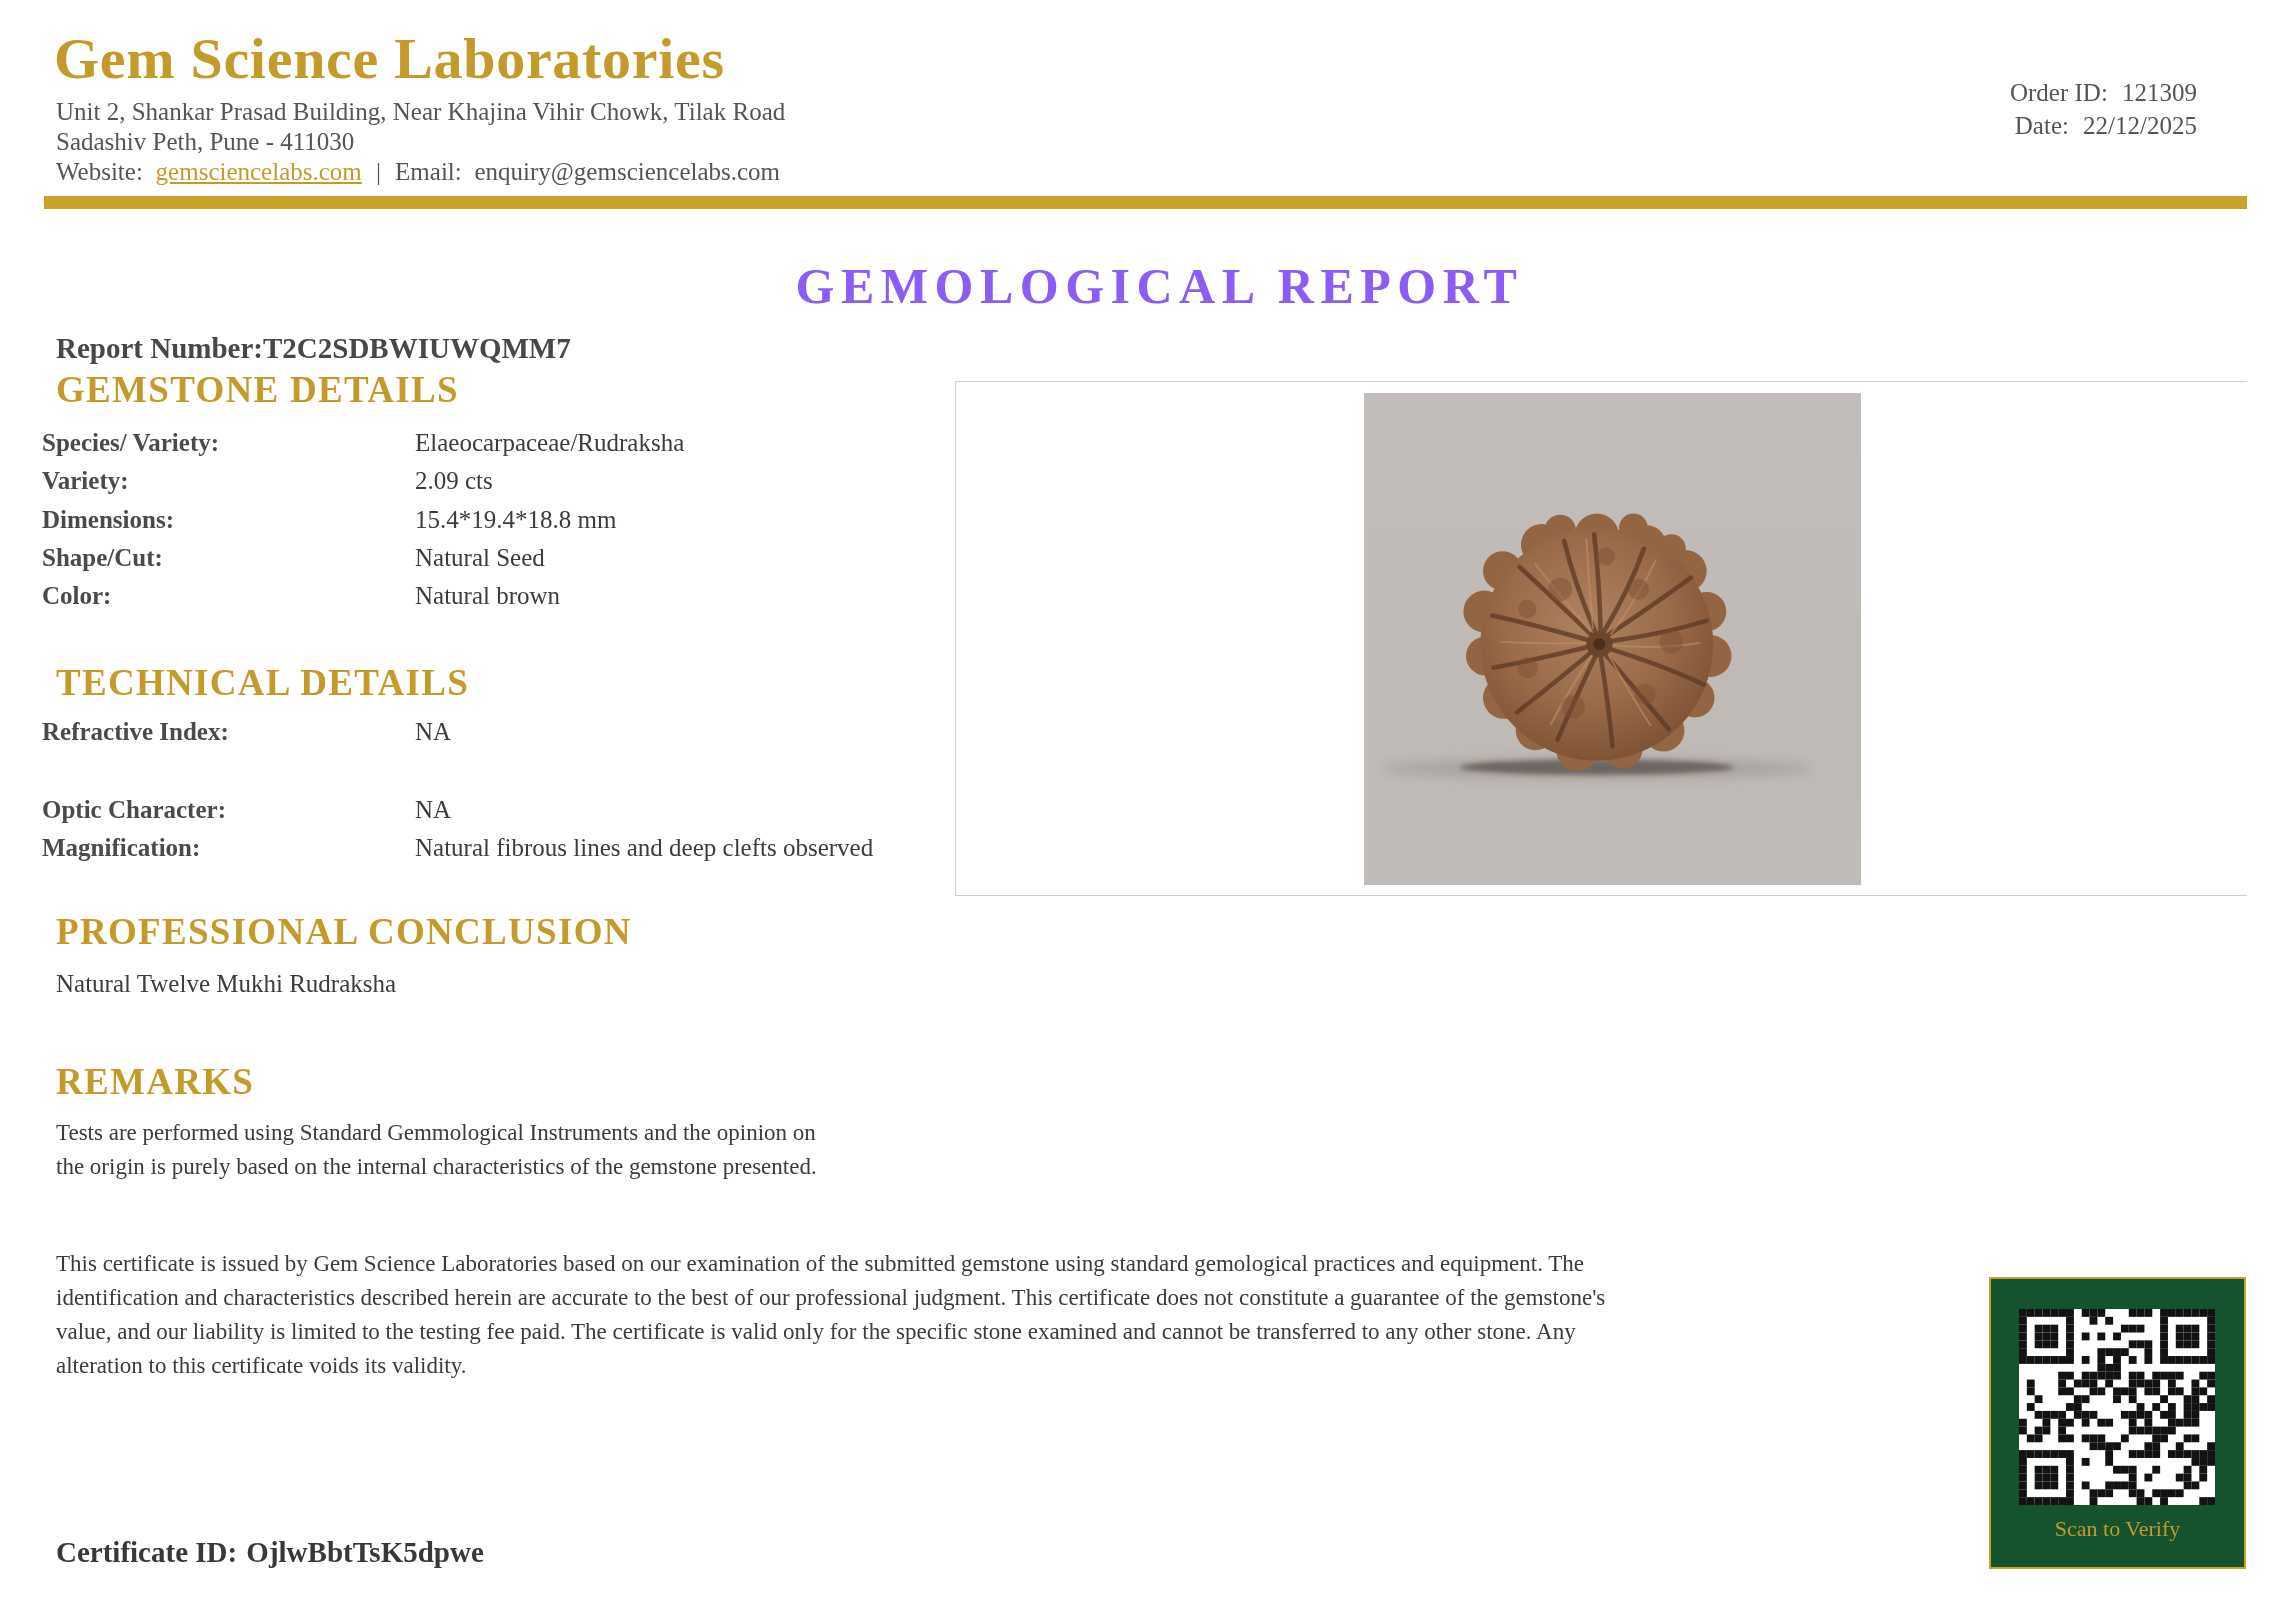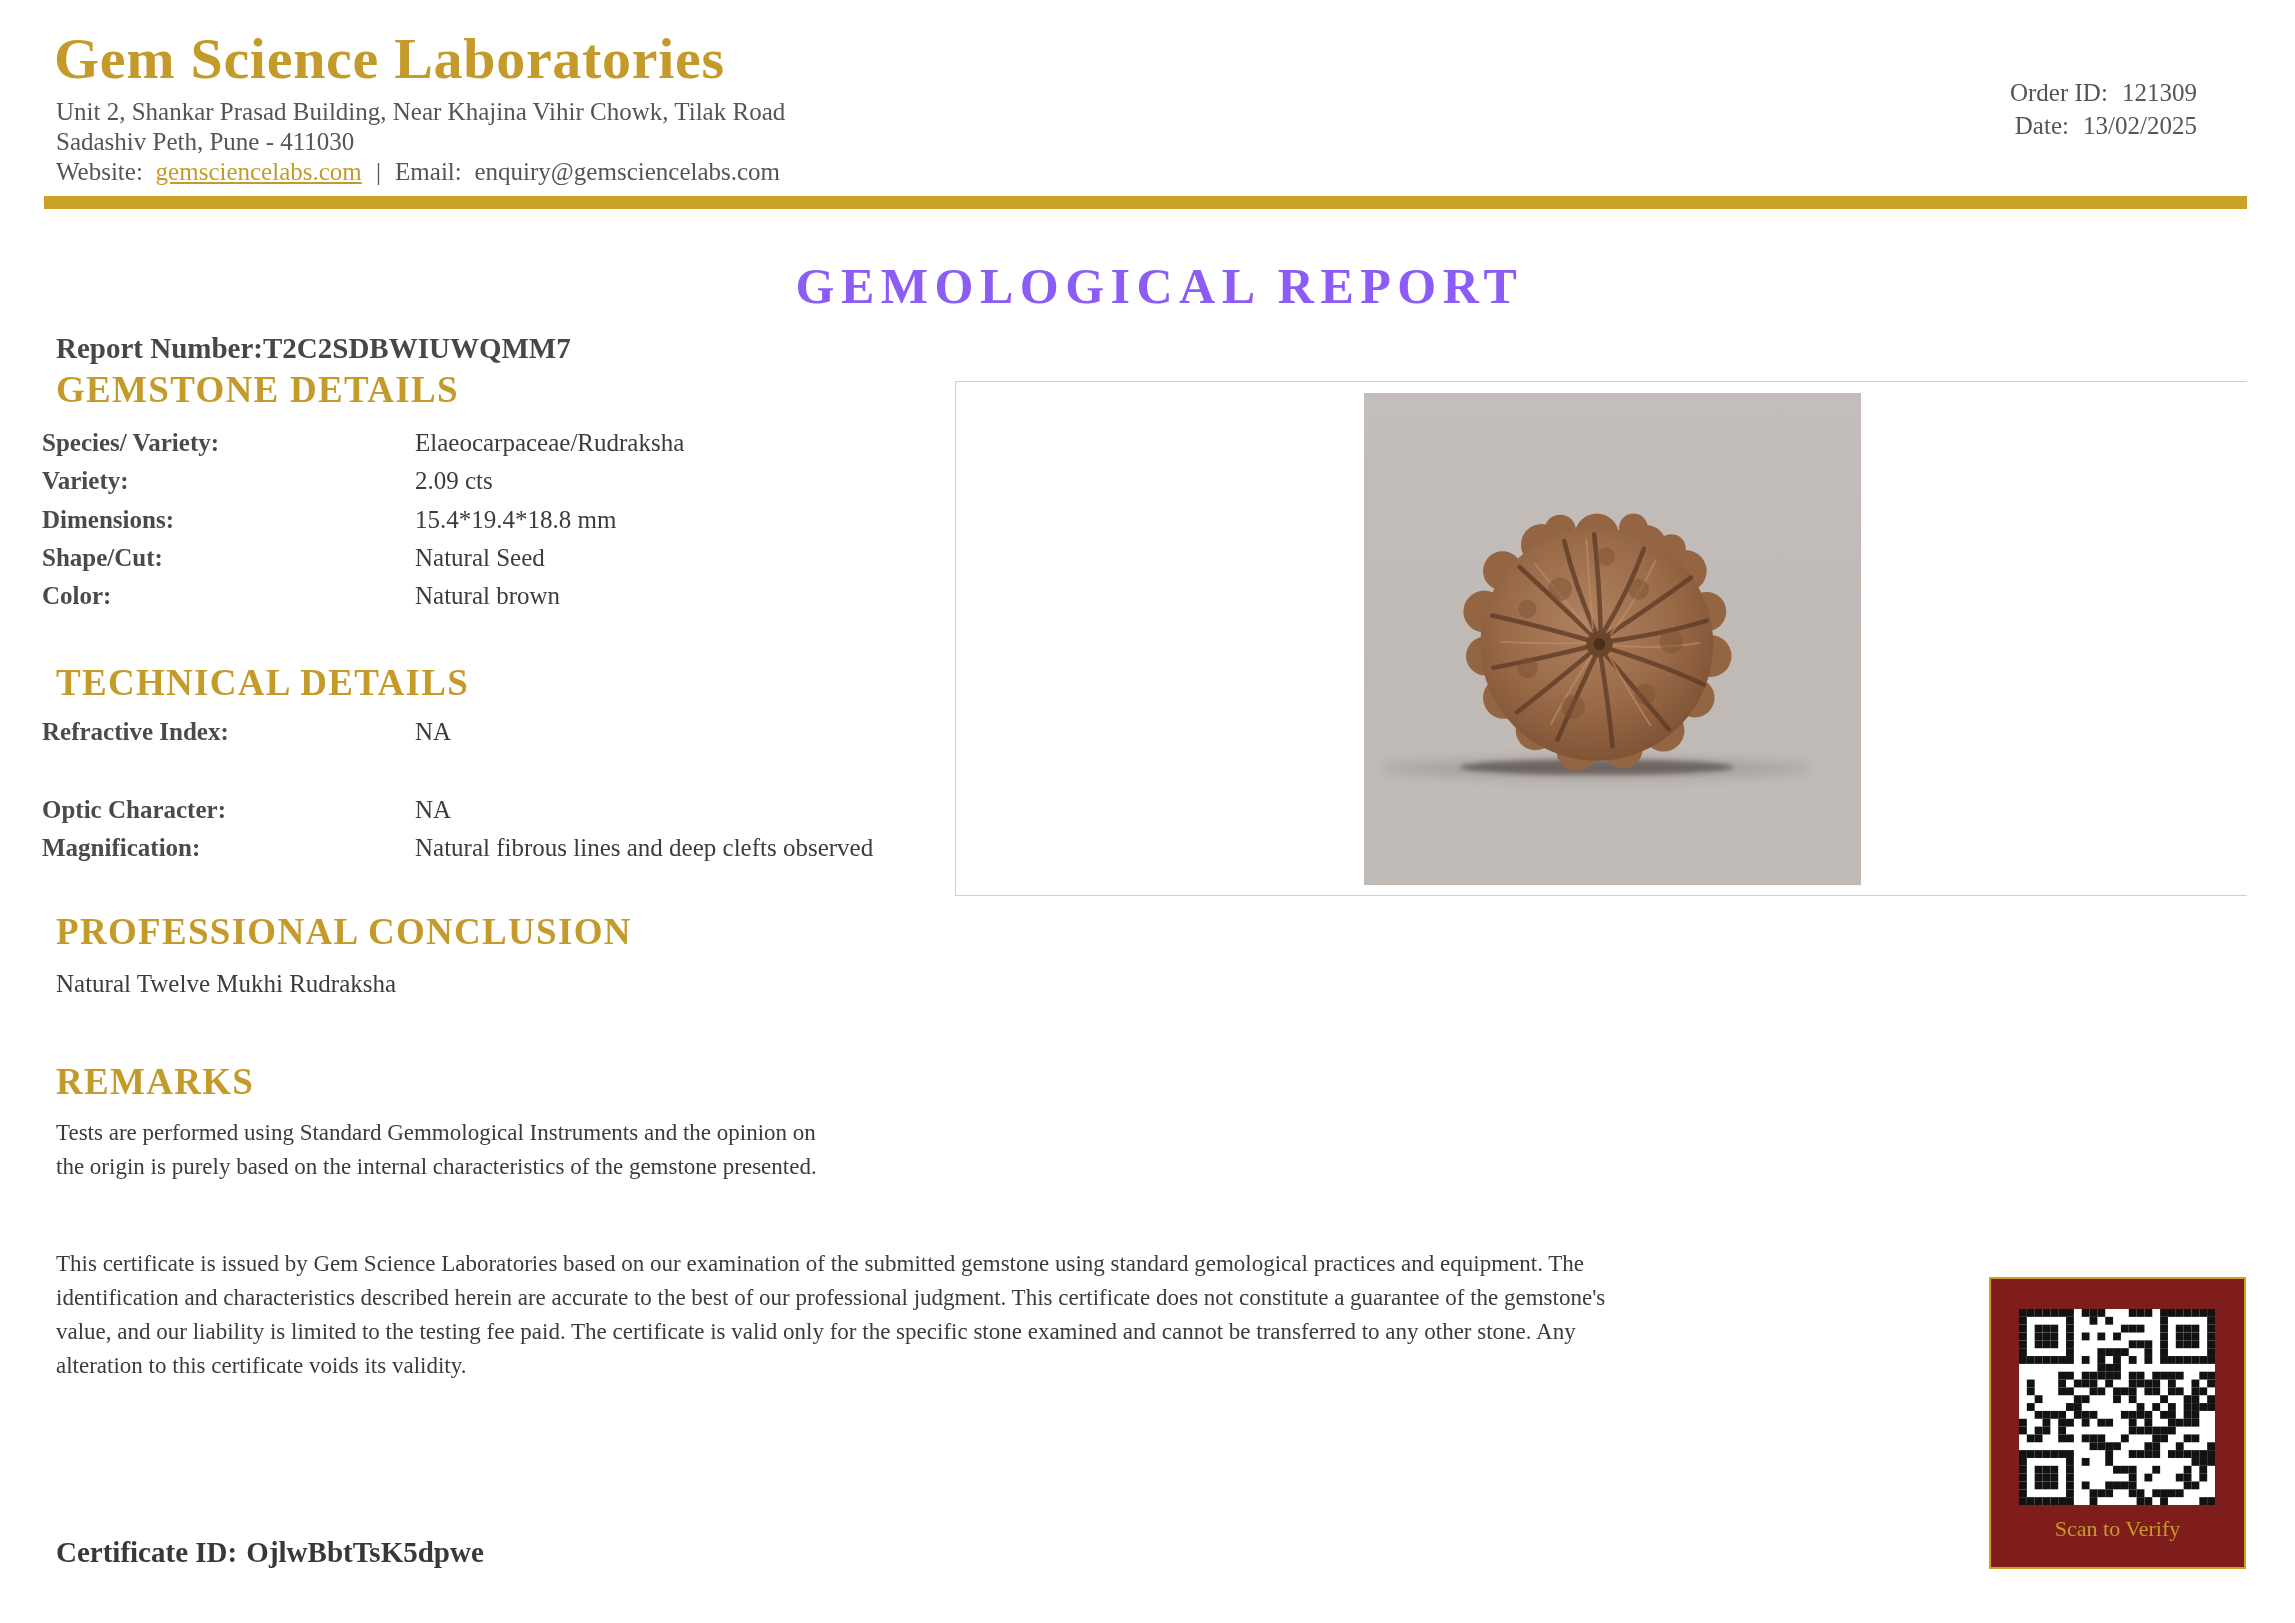--- a/index.html
+++ b/index.html
@@ -80,21 +80,21 @@
   
   .disc-line{left:56px;font-size:23px;color:#3b3b3b;white-space:nowrap;}
   .d0{top:1251px;} .d1{top:1285px;} .d2{top:1319px;} .d3{top:1353px;}
   .certificate-id{
     left:56px;top:1536px;font-size:29px;font-weight:bold;color:#383838;
   }
   .certificate-id .val{margin-left:9.2px;}
   
   .qr-box{
     left:1989px;top:1277px;width:253px;height:288px;
-    border:2px solid #c9a227;background:#7f1d1d;
+    border:2px solid #c9a227;background:#14532d;
   }
   .qr-box svg{position:absolute;left:28px;top:30px;}
   .qr-caption{
     position:absolute;left:0;top:237px;width:100%;
     text-align:center;font-size:22px;
   }
 </style>
 </head>
 <body>
 
@@ -111,21 +111,21 @@
     <span style="margin-left:6.5px;">enquiry@gemsciencelabs.com</span>
   </div>
 
   <div class="abs hdr-right">
     <div>
       <span>Order ID:</span>
       <span style="margin-left:7.9px;">121309</span>
     </div>
     <div>
       <span>Date:</span>
-      <span style="margin-left:7.9px;">13/02/2025</span>
+      <span style="margin-left:7.9px;">22/12/2025</span>
     </div>
   </div>
 
   <div class="abs divider" style="background:#c9a227;"></div>
 
   <div class="abs report-title">GEMOLOGICAL REPORT</div>
   <div class="abs report-number">
     <span>Report Number:</span><span class="val">T2C2SDBWIUWQMM7</span>
   </div>
 

